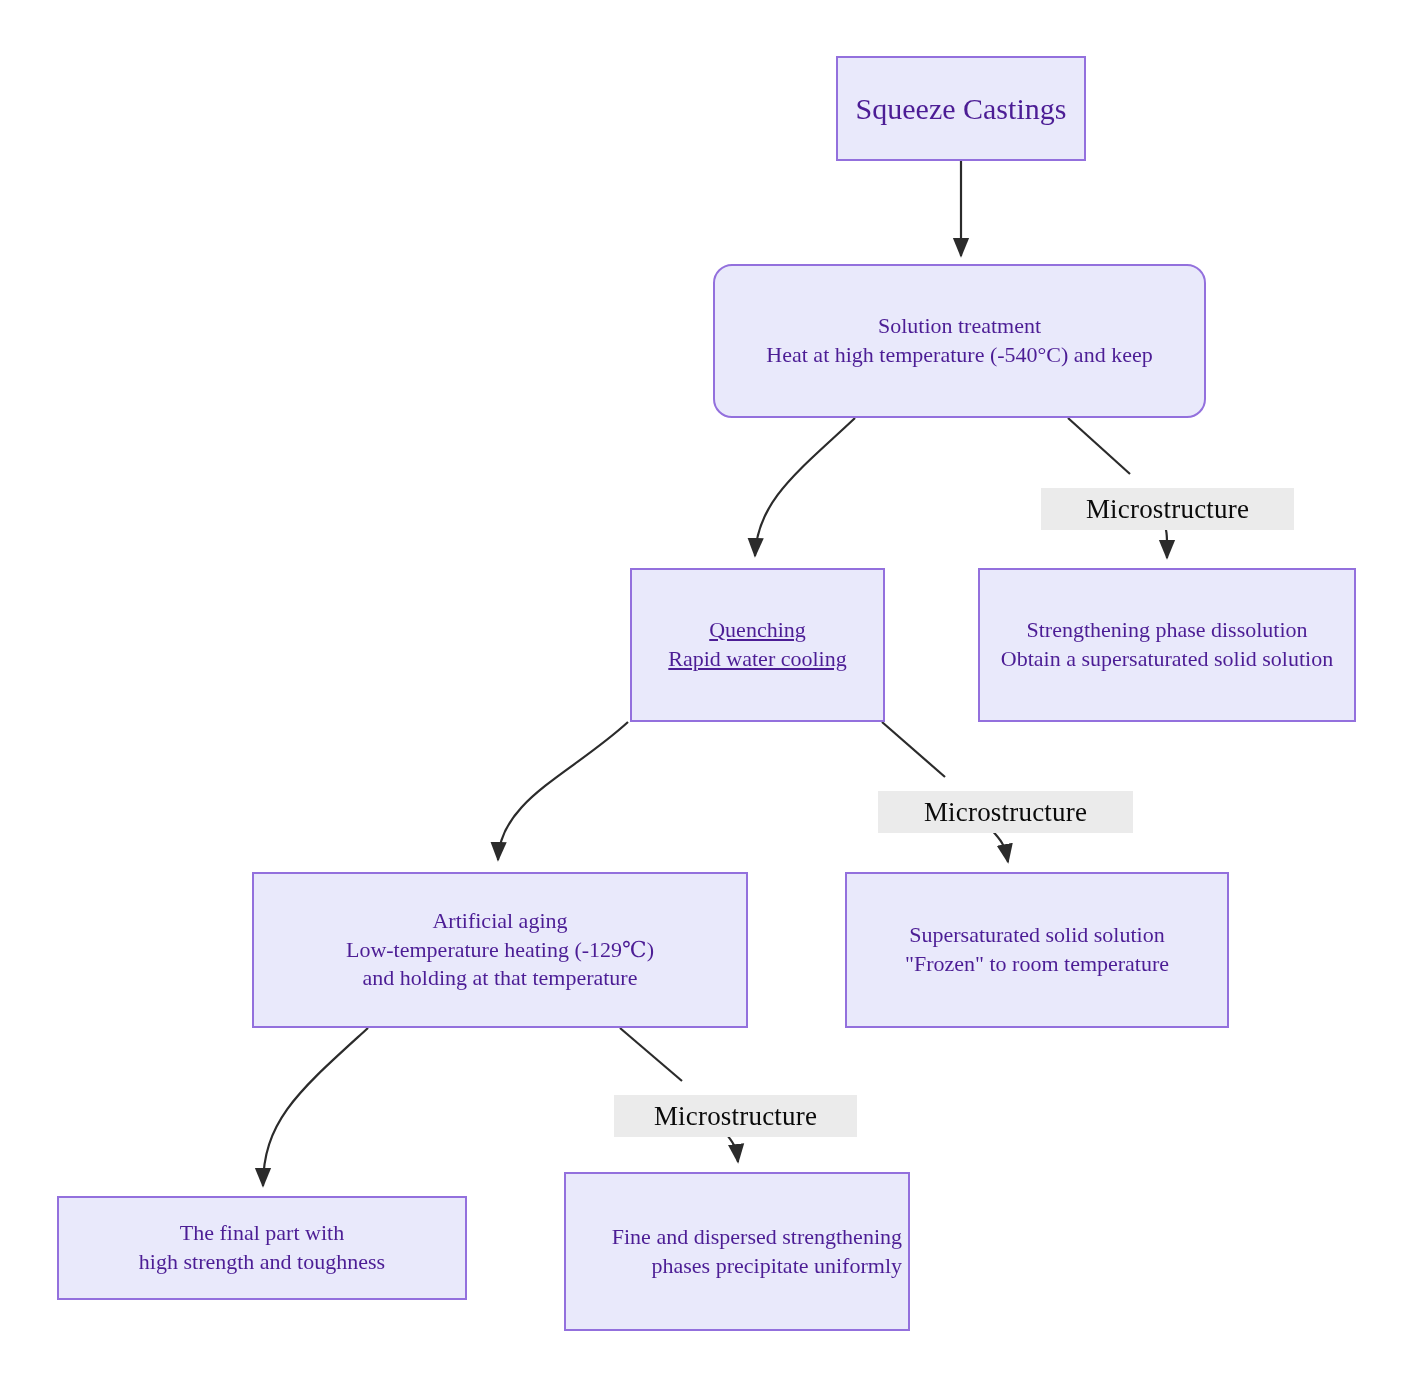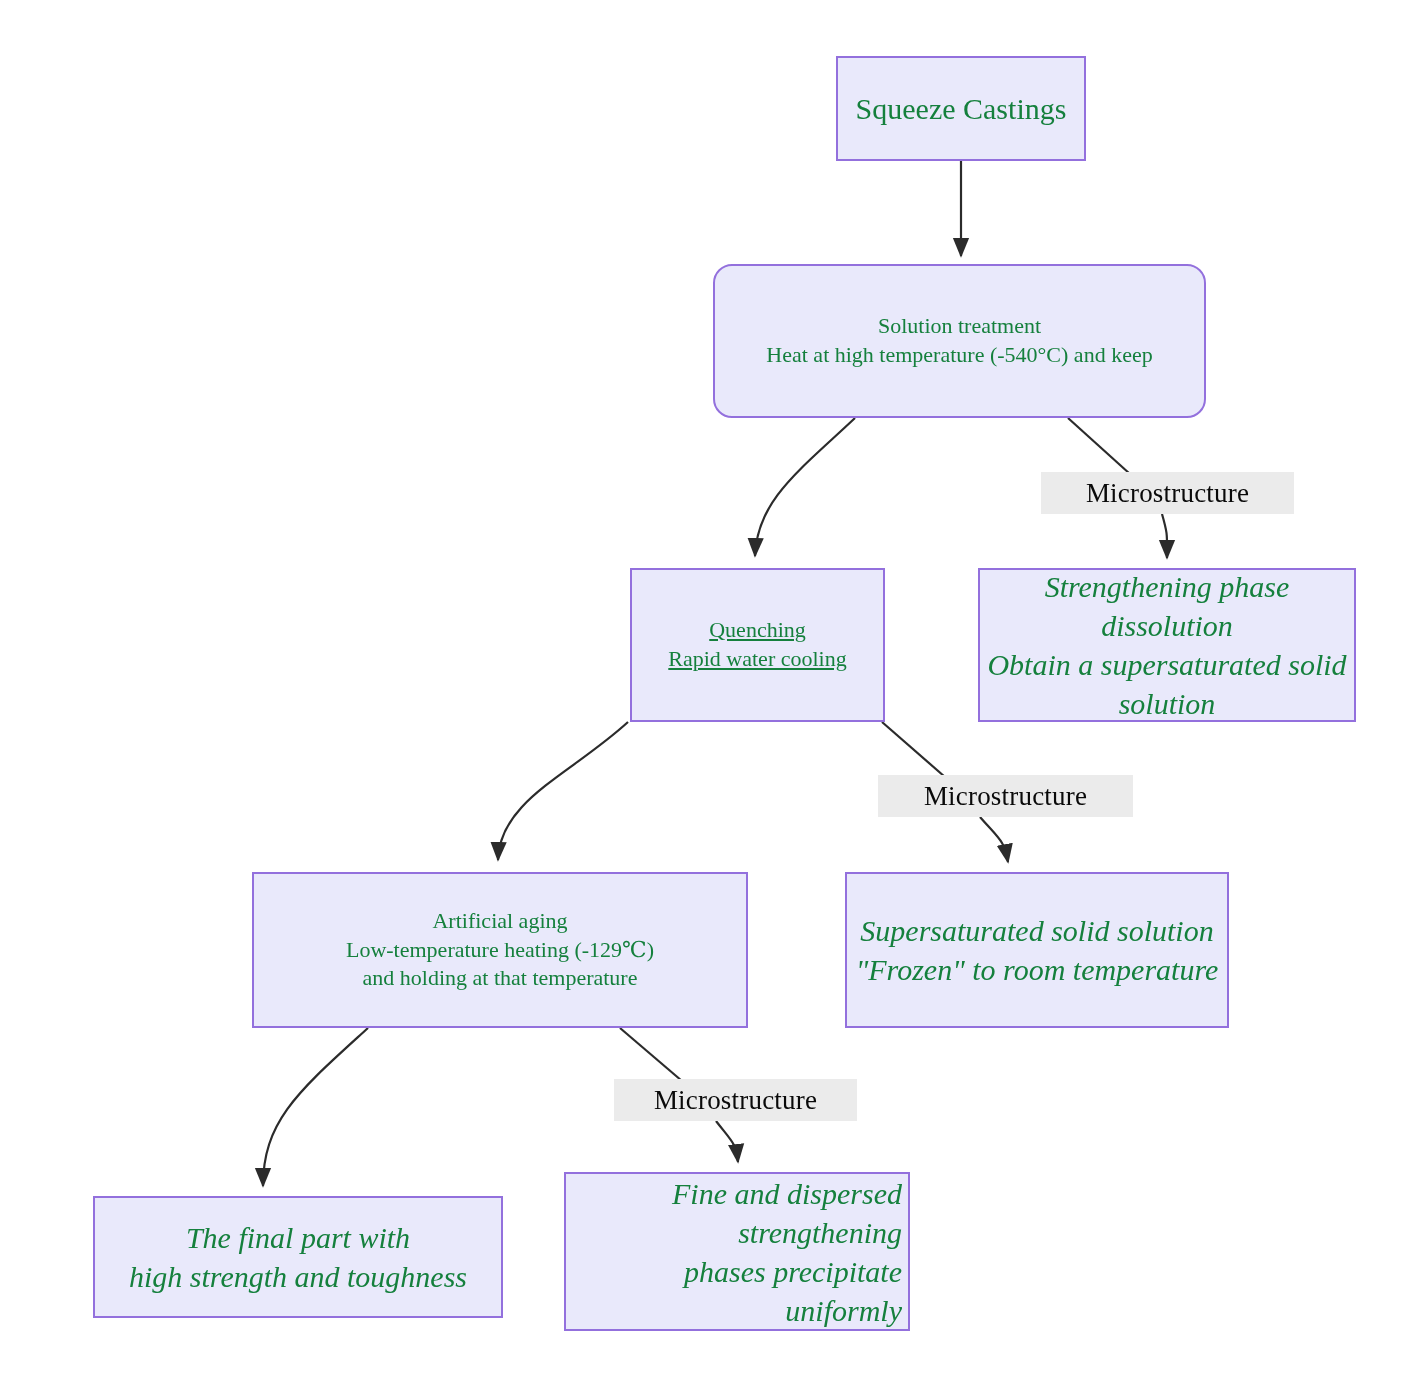--- a/index.html
+++ b/index.html
@@ -30,50 +30,50 @@
     position: absolute;
     box-sizing: border-box;
     background: #e9e9fb;
     border: 2px solid #9370dd;
     display: flex;
     align-items: center;
     justify-content: center;
     text-align: center;
     line-height: 1.30;
     white-space: pre-line;
-    color: #15803d;
+    color: #4c1d95;
   }
   .node-label {
     display: block;
     width: 100%;
     padding: 0 6px;
     white-space: pre-line;
   }
   .node.root {
     font-size: 30px;
   }
   .node.process {
     font-size: 22px;
   }
   .node.outcome {
-    font-size: 30px;
-    font-style: italic;
+    font-size: 22px;
   }
   .edge-label {
     position: absolute;
     box-sizing: border-box;
     background: #ebebeb;
     border: 0;
     display: flex;
     align-items: center;
     justify-content: center;
     font-size: 27px;
     color: #0a0a0a;
     letter-spacing: 0.2px;
     white-space: nowrap;
+    margin-top: 16px;
   }
 </style>
 </head>
 <body>
 
 <div id="canvas">
 
   <svg id="edges" viewBox="0 0 1411 1388" xmlns="http://www.w3.org/2000/svg">
     <defs>
       <marker id="arrowhead" markerWidth="10" markerHeight="10" refX="8.2" refY="4" orient="auto" markerUnits="strokeWidth">
@@ -100,21 +100,21 @@
 Heat at high temperature (-540°C) and keep</span></div>
       <div class="node outcome" style="left: 978px; top: 568px; width: 378px; height: 154px; background: rgb(233, 233, 251); border-color: rgb(147, 112, 221);"><span class="node-label">Strengthening phase dissolution
 Obtain a supersaturated solid solution</span></div>
       <div class="node process" style="left: 630px; top: 568px; width: 255px; height: 154px; background: rgb(233, 233, 251); border-color: rgb(147, 112, 221); text-decoration: underline;"><span class="node-label">Quenching
 Rapid water cooling</span></div>
       <div class="node outcome" style="left: 845px; top: 872px; width: 384px; height: 156px; background: rgb(233, 233, 251); border-color: rgb(147, 112, 221);"><span class="node-label">Supersaturated solid solution
 "Frozen" to room temperature</span></div>
       <div class="node process" style="left: 252px; top: 872px; width: 496px; height: 156px; background: rgb(233, 233, 251); border-color: rgb(147, 112, 221);"><span class="node-label">Artificial aging
 Low-temperature heating (-129℃)
 and holding at that temperature</span></div>
-      <div class="node outcome" style="left: 57px; top: 1196px; width: 410px; height: 122px; background: rgb(233, 233, 251); border-color: rgb(147, 112, 221); margin-left: 36px;"><span class="node-label">The final part with
+      <div class="node outcome" style="left: 57px; top: 1196px; width: 410px; height: 104px; background: rgb(233, 233, 251); border-color: rgb(147, 112, 221);"><span class="node-label">The final part with
 high strength and toughness</span></div>
       <div class="node outcome" style="left: 564px; top: 1172px; width: 346px; height: 159px; background: rgb(233, 233, 251); border-color: rgb(147, 112, 221); text-align: right;"><span class="node-label">Fine and dispersed strengthening
 phases precipitate uniformly</span></div>
     </div>
   <div id="edge-label-layer">
       <div class="edge-label" style="left: 1041px; top: 472px; width: 253px; height: 42px; background: rgb(235, 235, 235);">
         <span>Microstructure</span>
       </div>
       <div class="edge-label" style="left: 878px; top: 775px; width: 255px; height: 42px; background: rgb(235, 235, 235);">
         <span>Microstructure</span>

